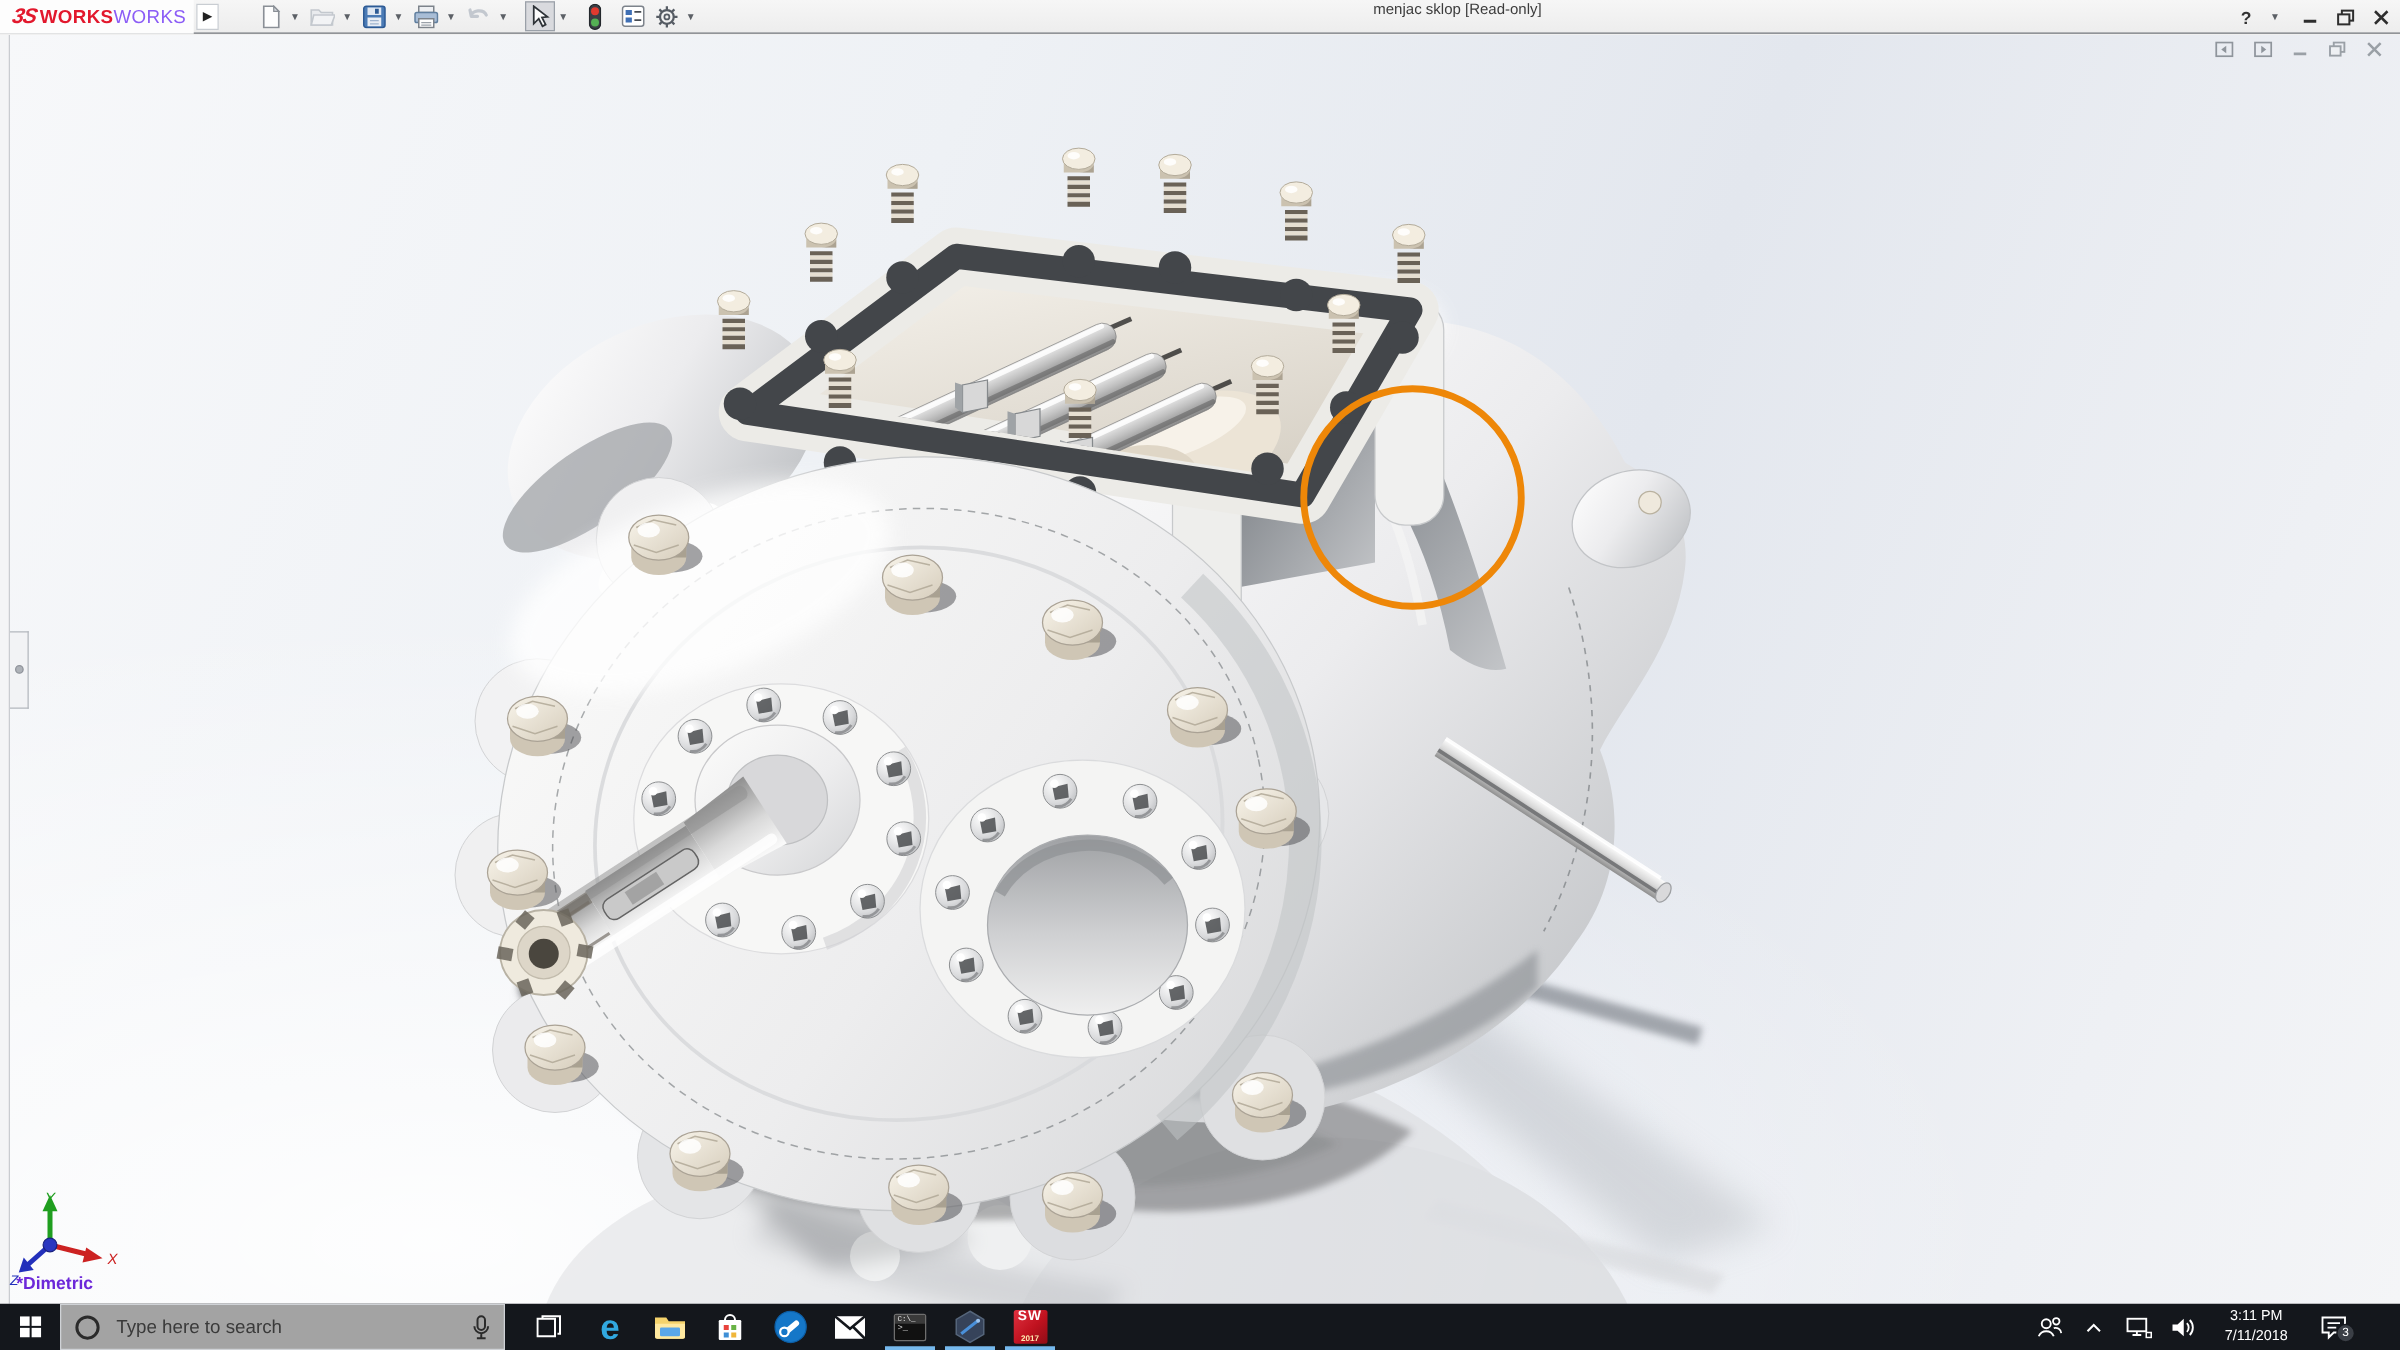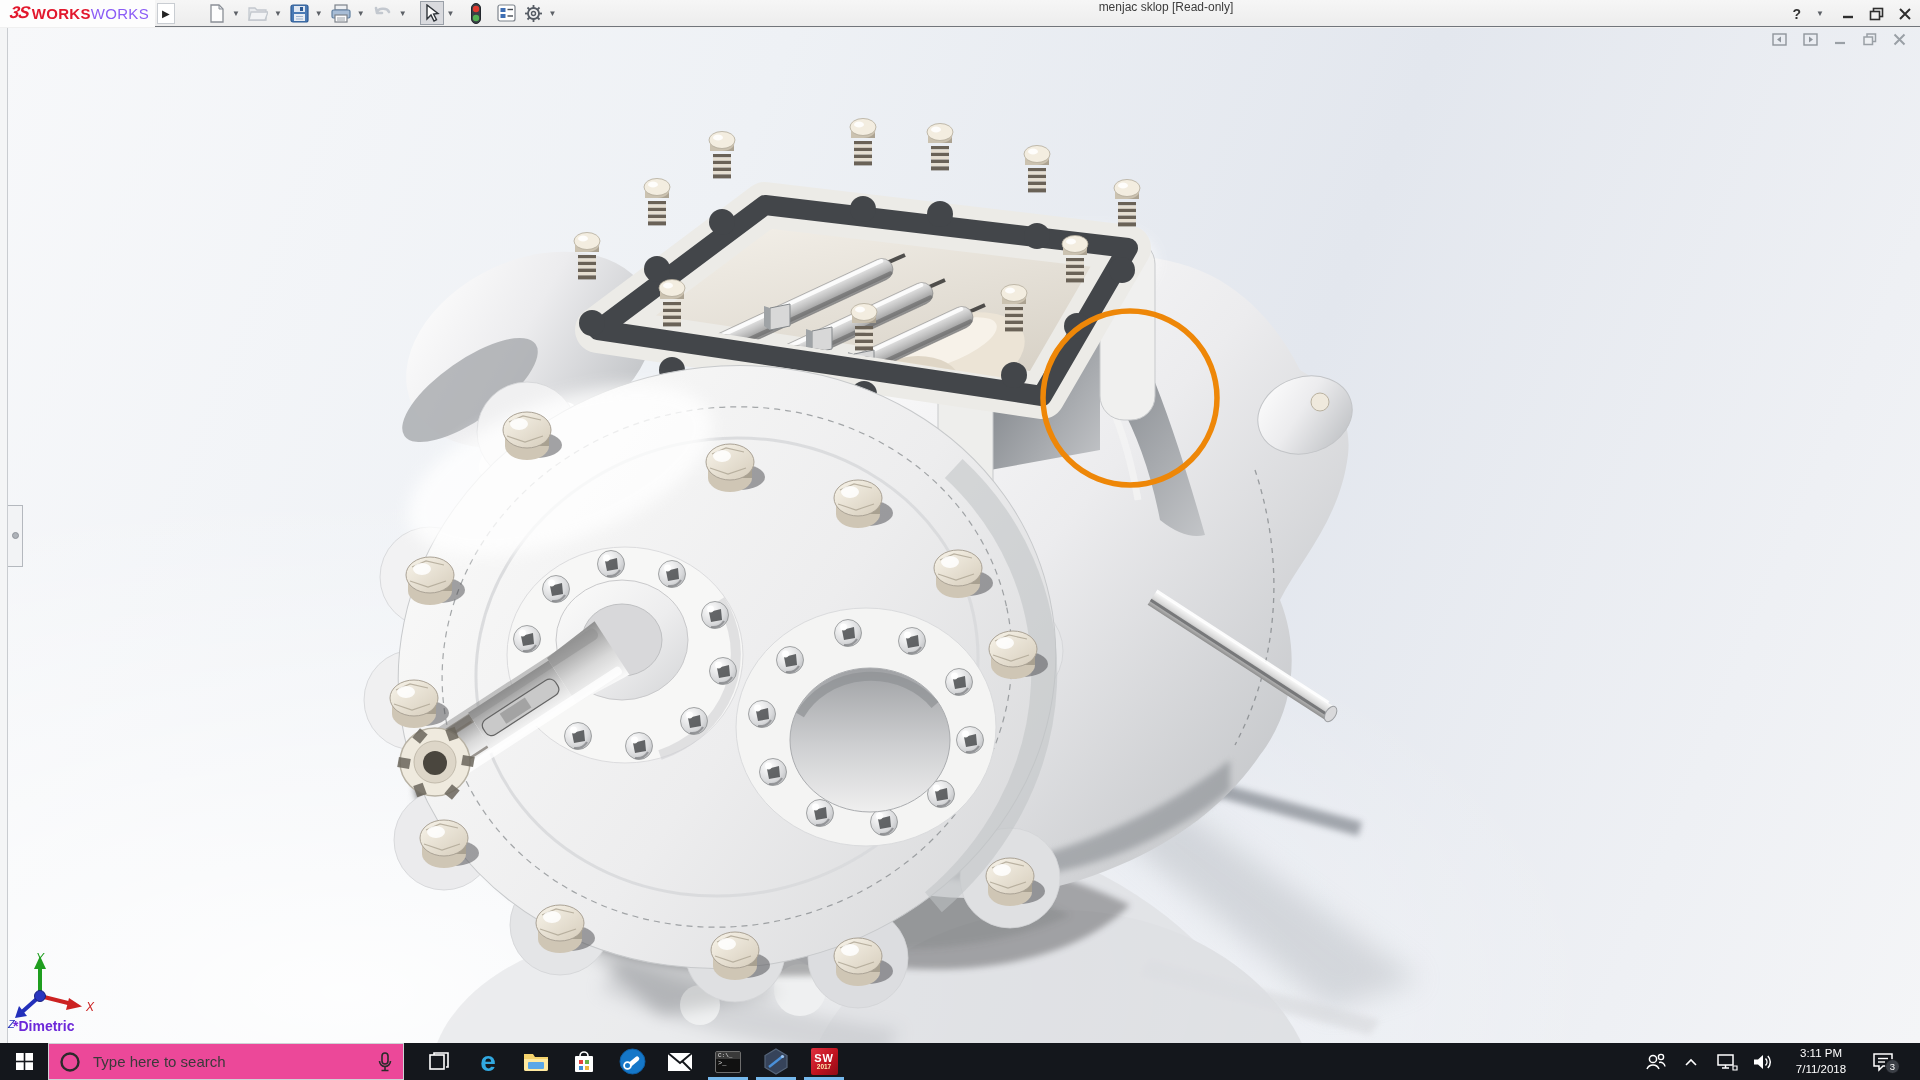--- a/index.html
+++ b/index.html
@@ -32,35 +32,35 @@
   #panel-tab{position:absolute;left:8px;top:505px;width:15px;height:62px;background:#f2f3f5;border:1px solid #b4b8be;border-left:none;z-index:6;}
   #panel-tab .dot{position:absolute;left:4px;top:26px;width:7px;height:7px;border-radius:50%;background:#aeb2b8;border:1px solid #8f939a;}
   #docctl{position:absolute;right:14px;top:33px;display:flex;align-items:center;gap:16px;z-index:10;}
   #modelsvg{position:absolute;left:0;top:0;width:1920px;height:1080px;z-index:1;}
   #view-label{position:absolute;left:13px;top:1018px;font-size:14px;font-weight:700;color:#6d28d9;z-index:8;}
   #triad{position:absolute;left:6px;top:950px;z-index:8;}
 
   
   #taskbar{position:absolute;left:0;top:1043px;width:1920px;height:37px;background:#14171c;display:flex;align-items:stretch;z-index:60;}
   #startbtn{width:48px;display:flex;align-items:center;justify-content:center;}
-  #searchbox{width:356px;background:#ec4899;border:1px solid #cfd2d6;display:flex;align-items:center;padding:0 10px;gap:10px;}
+  #searchbox{width:356px;background:#a3a3a3;border:1px solid #cfd2d6;display:flex;align-items:center;padding:0 10px;gap:10px;}
   #searchbox input{flex:1;border:none;outline:none;background:transparent;font-size:15px;color:#3a3a3a;}
   #searchbox input::placeholder{color:#3a3a3a;opacity:1;}
   #taskicons{display:flex;align-items:stretch;margin-left:12px;position:relative;}
   .slot{width:48px;display:flex;align-items:center;justify-content:center;position:relative;}
   .underline{position:absolute;bottom:0;left:4px;width:40px;height:3px;background:#76b9ed;}
-  #tray{margin-left:auto;display:flex;align-items:center;gap:10px;padding-right:4px;}
+  #tray{margin-left:auto;display:flex;align-items:center;gap:10px;padding-right:20px;}
   .trayicon{display:flex;align-items:center;justify-content:center;width:26px;}
   #clock{color:#fff;font-size:11.5px;text-align:center;line-height:1.35;width:70px;}
   #actioncenter{position:relative;width:34px;display:flex;align-items:center;justify-content:center;}
   #ac-badge{position:absolute;right:0px;bottom:-2px;background:#3b3f46;border:1px solid #14171c;color:#fff;border-radius:50%;width:15px;height:15px;font-size:9.5px;display:flex;align-items:center;justify-content:center;}
   #showdesk{width:6px;border-left:1px solid #3c4046;}
 
   
-  .swico{width:27px;height:27px;background:linear-gradient(135deg,#e03140 0%,#c0121f 55%,#8f0d17 100%);border-radius:2px;position:relative;display:flex;flex-direction:column;align-items:center;justify-content:center;}
+  .swico{width:27px;height:27px;background:linear-gradient(135deg,#e03140 0%,#c0121f 55%,#8f0d17 100%);border-radius:2px;position:relative;display:flex;flex-direction:column;align-items:center;justify-content:space-between;}
   .swico .sw{color:#fff;font-weight:700;font-size:11px;letter-spacing:1px;line-height:10px;}
   .swico .yr{color:#ffe9b0;font-weight:700;font-size:6.5px;line-height:7px;}
   .cmdico{width:26px;height:22px;background:#111;border:1px solid #6e6e6e;border-radius:2px;}
   .cmdico .bar{height:7px;background:#3a3a3a;color:#e8e8e8;font-size:6px;line-height:7px;padding-left:2px;font-family:"Liberation Mono",monospace;}
   .cmdico .bd{color:#ddd;font-size:7px;line-height:8px;padding-left:2px;font-family:"Liberation Mono",monospace;}
 </style>
 </head>
 <body>
 
 <div id="screen">

